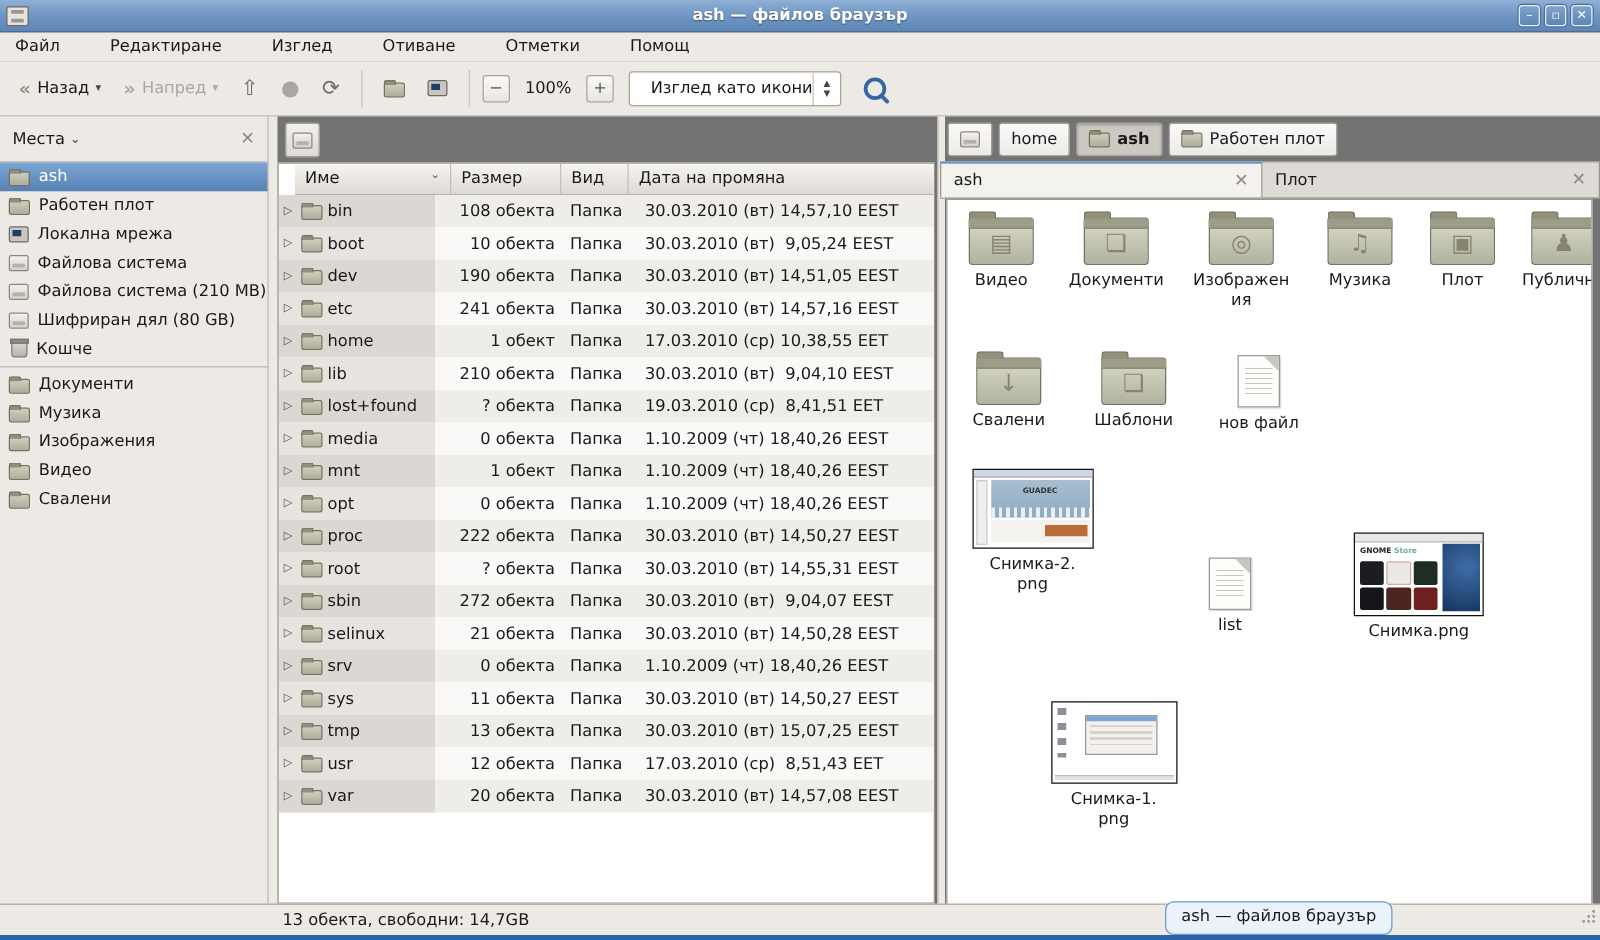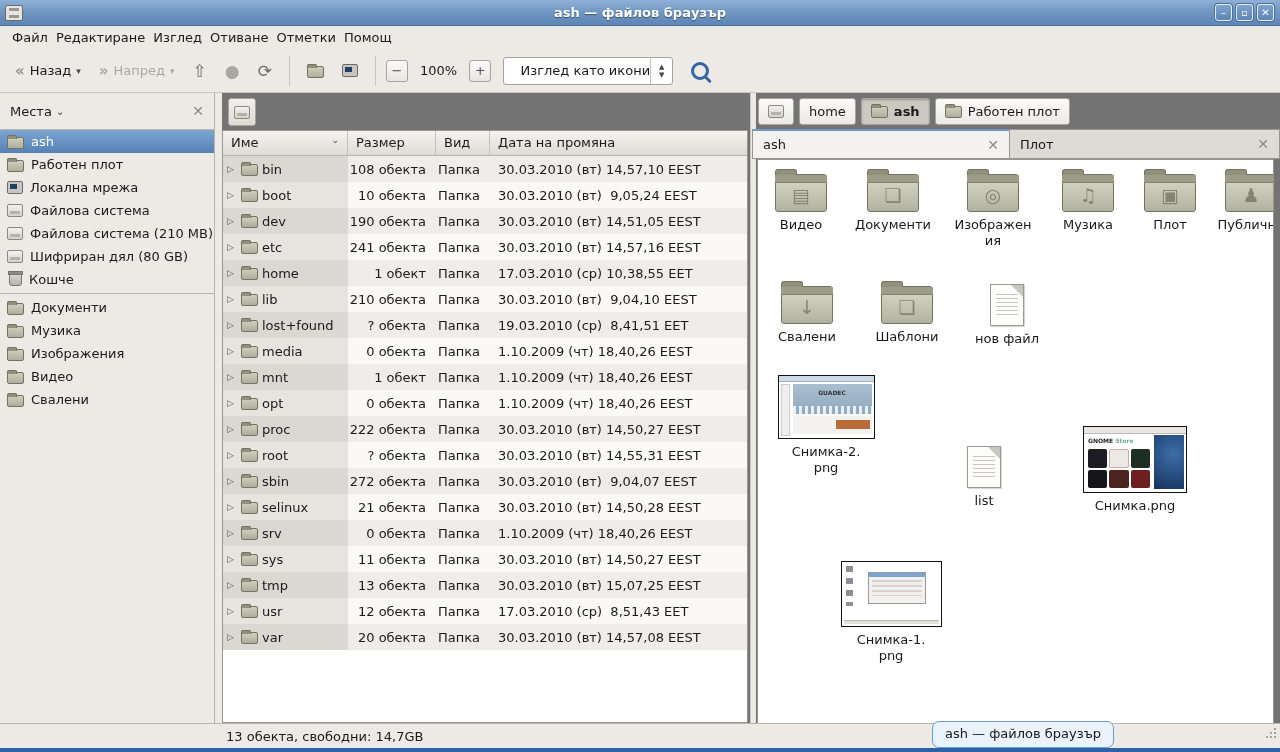--- a/index.html
+++ b/index.html
@@ -17,21 +17,21 @@
   .titlebar .app-icon::before { top:2px; } .titlebar .app-icon::after { bottom:2px; }
   .title-text { position:absolute; left:0; right:0; text-align:center; color:#fff; font-weight:bold;
     text-shadow:0 1px 1px rgba(0,0,0,.45); font-size:13px; }
   .win-btns { margin-left:auto; display:flex; gap:4px; margin-right:6px; }
   .win-btn { width:17px; height:17px; border:1px solid #e8eef6; border-radius:3px;
     background:linear-gradient(#7fa3cd,#5d86b6); color:#fff; font-size:10px; line-height:15px;
     text-align:center; box-shadow:0 0 0 1px #4a6f9f; }
 
   
   .menubar { position:absolute; top:26px; left:0; right:0; height:23px; background:#EDEAE6;
-    display:flex; gap:8px; align-items:center; padding:0 12px; }
+    display:flex; gap:40px; align-items:center; padding:0 12px; }
   .menu-item { cursor:default; }
 
   
   .toolbar { position:absolute; top:49px; left:0; right:0; height:44px; background:#EDEAE6;
     border-bottom:1px solid #c9c5bf; display:flex; align-items:center; padding:0 8px; gap:4px; }
   .tbtn { display:flex; align-items:center; gap:5px; padding:5px 7px; border-radius:3px; }
   .tbtn .chev { font-size:9px; color:#444; }
   .disabled, .disabled * { color:#a9a7a2 !important; }
   .arrow-ico { font-size:15px; color:#8d997f; font-weight:bold; }
   .tool-ico { font-size:17px; color:#6e6c68; }
@@ -67,27 +67,27 @@
   .mi-computer { width:16px; height:13px; background:#c9c6c0; border:1px solid #6b6b6b; border-radius:2px; position:relative; }
   .mi-computer::after { content:""; position:absolute; left:2px; top:2px; right:5px; bottom:4px; background:#1e3f66; }
   .mi-trash { width:13px; height:13px; background:linear-gradient(#dcd9d3,#b6b3ac); border:1px solid #77756f; border-radius:1px 1px 3px 3px; position:relative; margin-left:2px; }
   .mi-trash::before { content:""; position:absolute; top:-3px; left:-2px; right:-2px; height:2px; background:#8e8b85; border:1px solid #77756f; }
 
   
   .treepane { position:absolute; top:93px; left:222px; width:528px; bottom:29px; }
   .tree-topbtn { position:absolute; top:5px; left:6px; width:28px; height:28px; border:1px solid #a8a49d;
     border-radius:3px; background:linear-gradient(#f2f0ed,#dedad4); display:flex; align-items:center; justify-content:center; }
   .treebox { position:absolute; top:37px; left:0; right:2px; bottom:0; border:1px solid #9a968f; background:#fff; overflow:hidden; }
-  .tree-header { display:flex; height:25px; background:linear-gradient(#f6f4f1,#dedad4); border-bottom:1px solid #b8b4ae; }
+  .tree-header { display:flex; height:25px; background:linear-gradient(#f6f4f1,#dedad4); border-bottom:1px solid #b8b4ae;margin-left:13px; }
   .th { border-right:1px solid #c4c0b9; padding:4px 8px 0 8px; display:flex; align-items:flex-start; }
   .th-name { width:125px; } .th-size { width:88px; } .th-type { width:54px; } .th-date { flex:1; border-right:none; }
   .th .sort { margin-left:auto; font-size:9px; color:#444; }
   .tree-row { display:flex; height:26px; align-items:center; }
   .cell-name { width:125px; height:26px; display:flex; align-items:center; gap:4px; padding-left:4px; }
-  .cell-size { width:88px; text-align:right; padding-right:10px; }
+  .cell-size { width:88px; text-align:right; padding-right:10px;margin-left:18px; }
   .cell-type { width:54px; padding-left:2px; }
   .cell-date { flex:1; padding-left:8px; white-space:pre; }
   .row-odd .cell-name { background:#dbd7d2; } .row-odd { background:#efede9; }
   .row-even .cell-name { background:#e7e4df; } .row-even { background:#faf9f8; }
   .expander { font-size:9px; color:#555; width:10px; flex:none; }
 
   
   .rightpane { position:absolute; top:93px; left:752px; right:0; bottom:29px; }
   .pathbar { height:36px; display:flex; align-items:center; gap:5px; padding-left:6px; }
   .crumb { height:27px; display:flex; align-items:center; gap:6px; padding:0 9px; border:1px solid #a8a49d;

